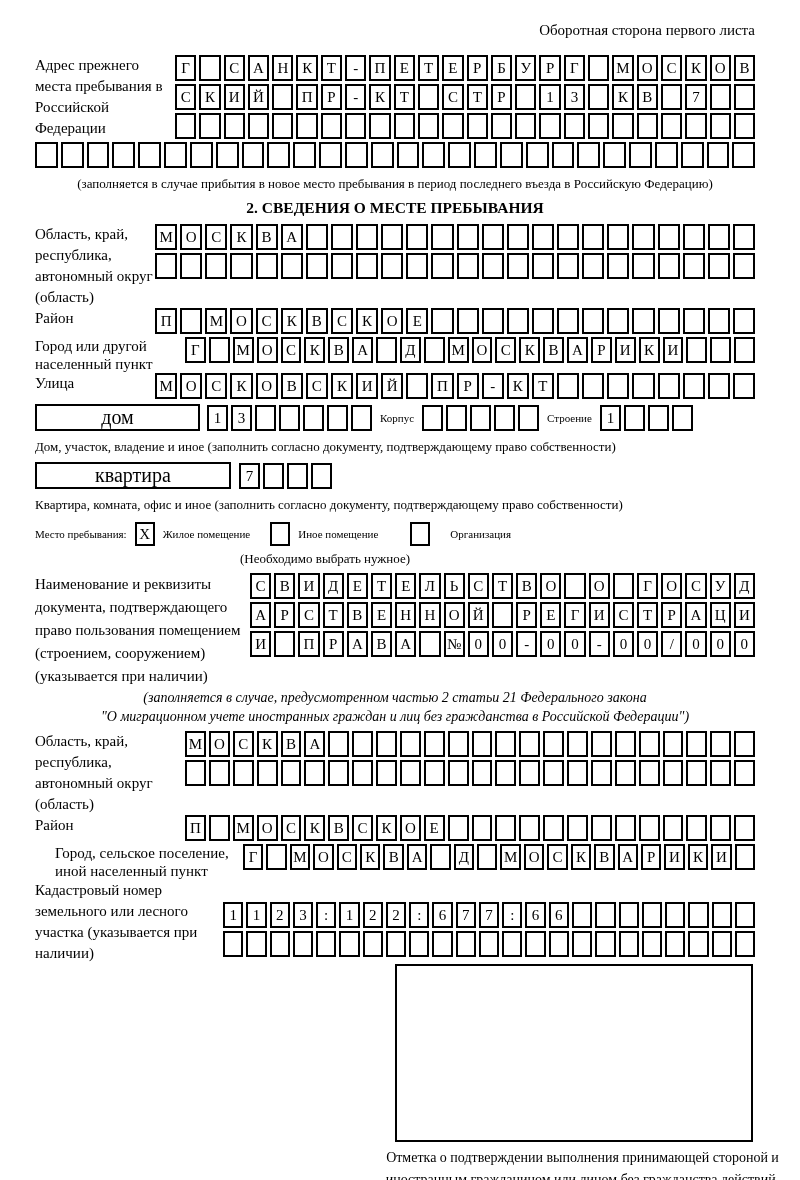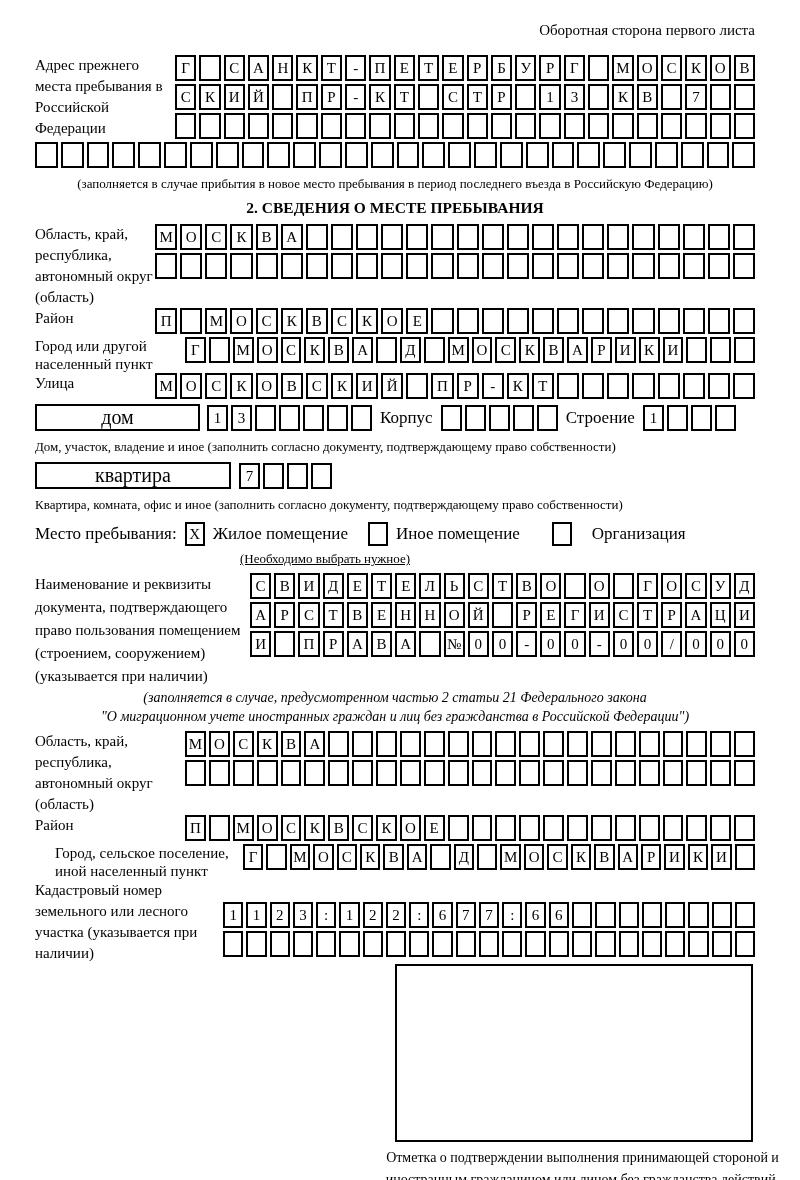--- a/index.html
+++ b/index.html
@@ -31,27 +31,27 @@
   .caption{font-size:13px;line-height:16px;margin:5px 0 5px 0;}
   .center{text-align:center;}
   .sec-title{font-size:15.5px;font-weight:bold;text-align:center;margin:2px 0 7px 0;}
   .hrow{display:flex;align-items:center;margin:2px 0 3px 0;}
   .wide-box{
     box-sizing:border-box;border:2px solid #000;height:27px;
     font-size:20px;line-height:23px;text-align:center;flex:0 0 auto;
   }
   .house-box{width:165px;margin-right:7px;}
   .apt-box{width:196px;margin-right:8px;}
-  .inline-label{font-size:17px;margin:0 8px;flex:0 0 auto;}
+  .inline-label{font-size:11px;margin:0 8px;flex:0 0 auto;}
   .stay{margin-top:4px;}
   .checkbox{
     flex:0 0 20px;width:20px;height:24px;box-sizing:border-box;
     border:2px solid #000;font-size:15px;line-height:20px;text-align:center;
   }
-  .note{margin-left:205px;margin-top:2px;margin-bottom:6px;text-decoration:underline;}
+  .note{margin-left:205px;margin-top:2px;margin-bottom:6px;}
   .padtop22{padding-top:22px;}
   .sec3-cap{font-size:14px;line-height:19px;text-align:center;}
   .sec3-caps{margin-bottom:5px;font-style:italic;}
   .bottom{margin-top:auto;}
   .stamp-box{
     margin-left:360px;width:358px;height:178px;box-sizing:border-box;
     border:2px solid #000;
   }
   .stamp-caption{
     margin-left:325px;width:445px;text-align:center;

